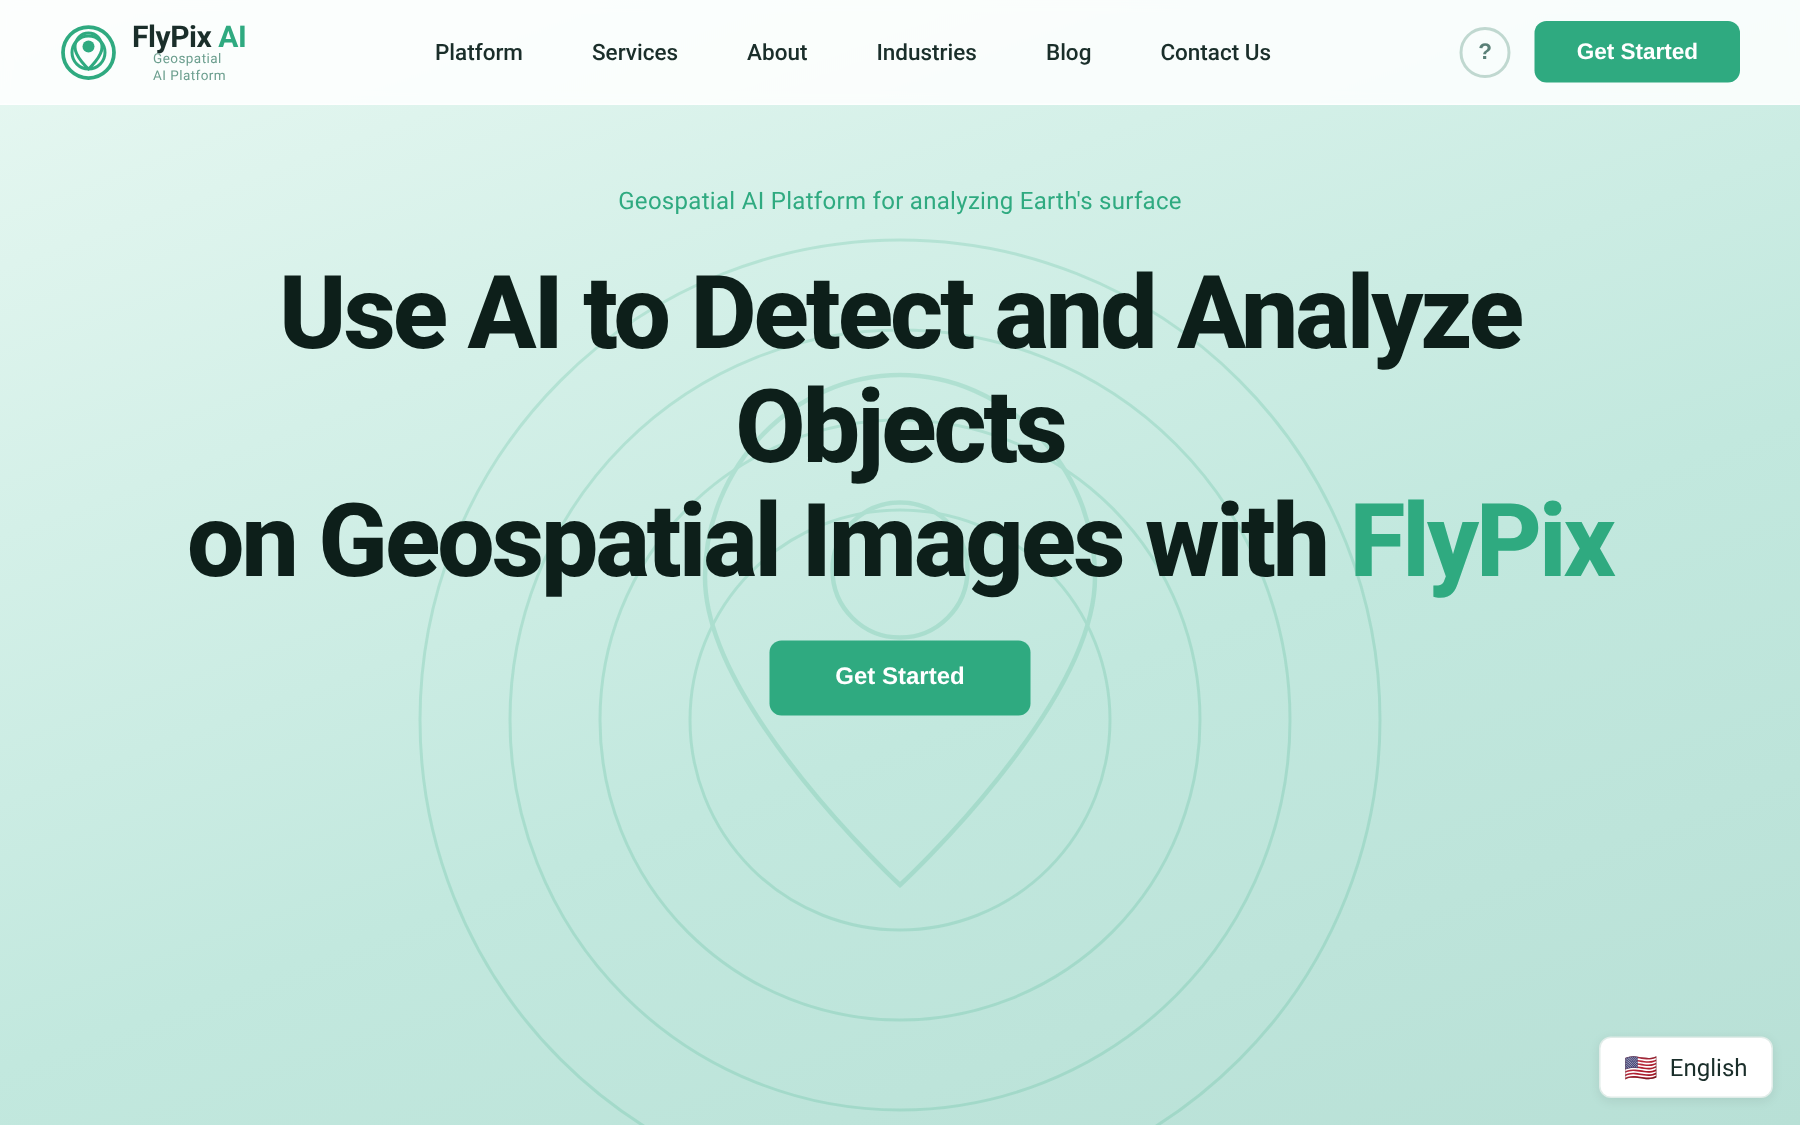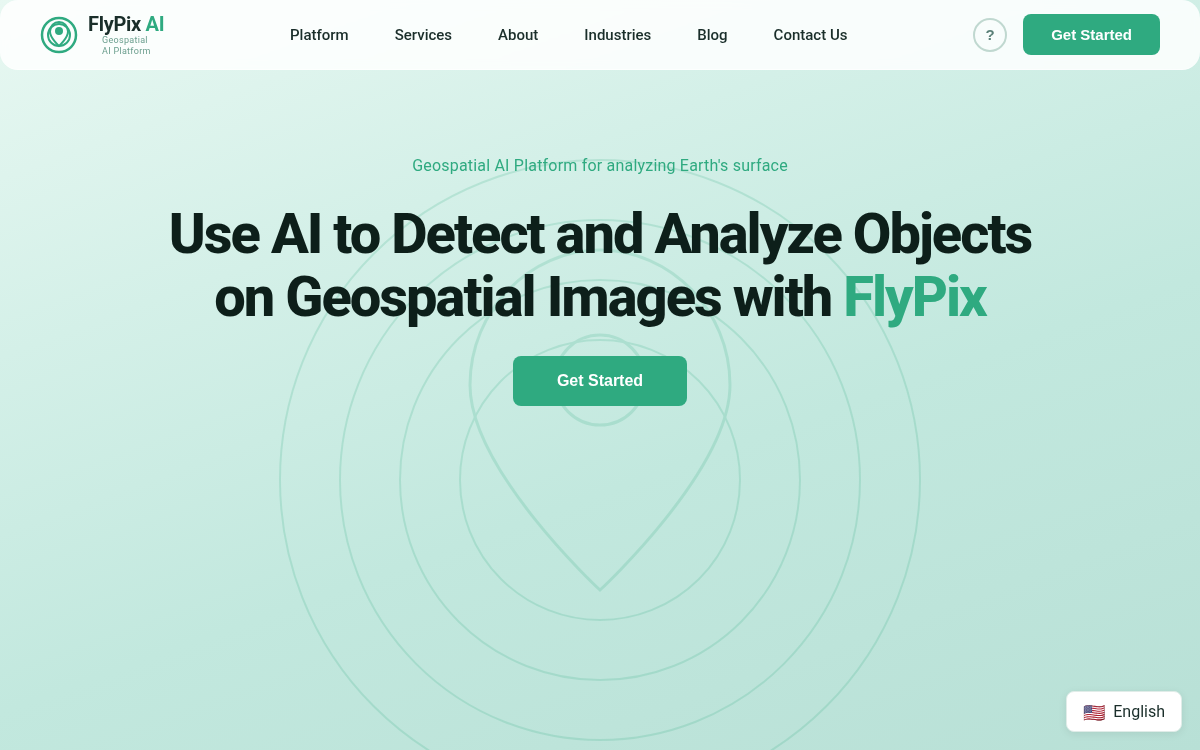--- a/index.html
+++ b/index.html
@@ -43,21 +43,20 @@
       position: relative;
       z-index: 10;
       display: flex;
       align-items: center;
       justify-content: space-between;
       padding: 0 40px;
       height: 70px;
       background: rgba(255,255,255,0.85);
       backdrop-filter: blur(4px);
       border-bottom: 1px solid rgba(255,255,255,0.6);
-      border-radius: 18px;
     }
 
     .nav-logo {
       display: flex;
       align-items: center;
       gap: 10px;
     }
 
     .logo-icon {
       width: 38px;
@@ -138,33 +137,33 @@
     }
 
     
     .hero {
       position: relative;
       z-index: 5;
       display: flex;
       flex-direction: column;
       align-items: center;
       text-align: center;
-      padding-top: 86px;
+      padding-top: 54px;
     }
 
     .hero-subtitle {
       color: #2faa80;
       font-size: 16px;
       font-weight: 400;
       margin-bottom: 28px;
       letter-spacing: 0.2px;
     }
 
     .hero-title {
-      font-size: 56px;
+      font-size: 68px;
       font-weight: 800;
       color: #0d1f1a;
       line-height: 1.12;
       max-width: 1000px;
       margin-bottom: 28px;
       letter-spacing: -2px;
     }
 
     .hero-title .brand-color {
       color: #2faa80;

